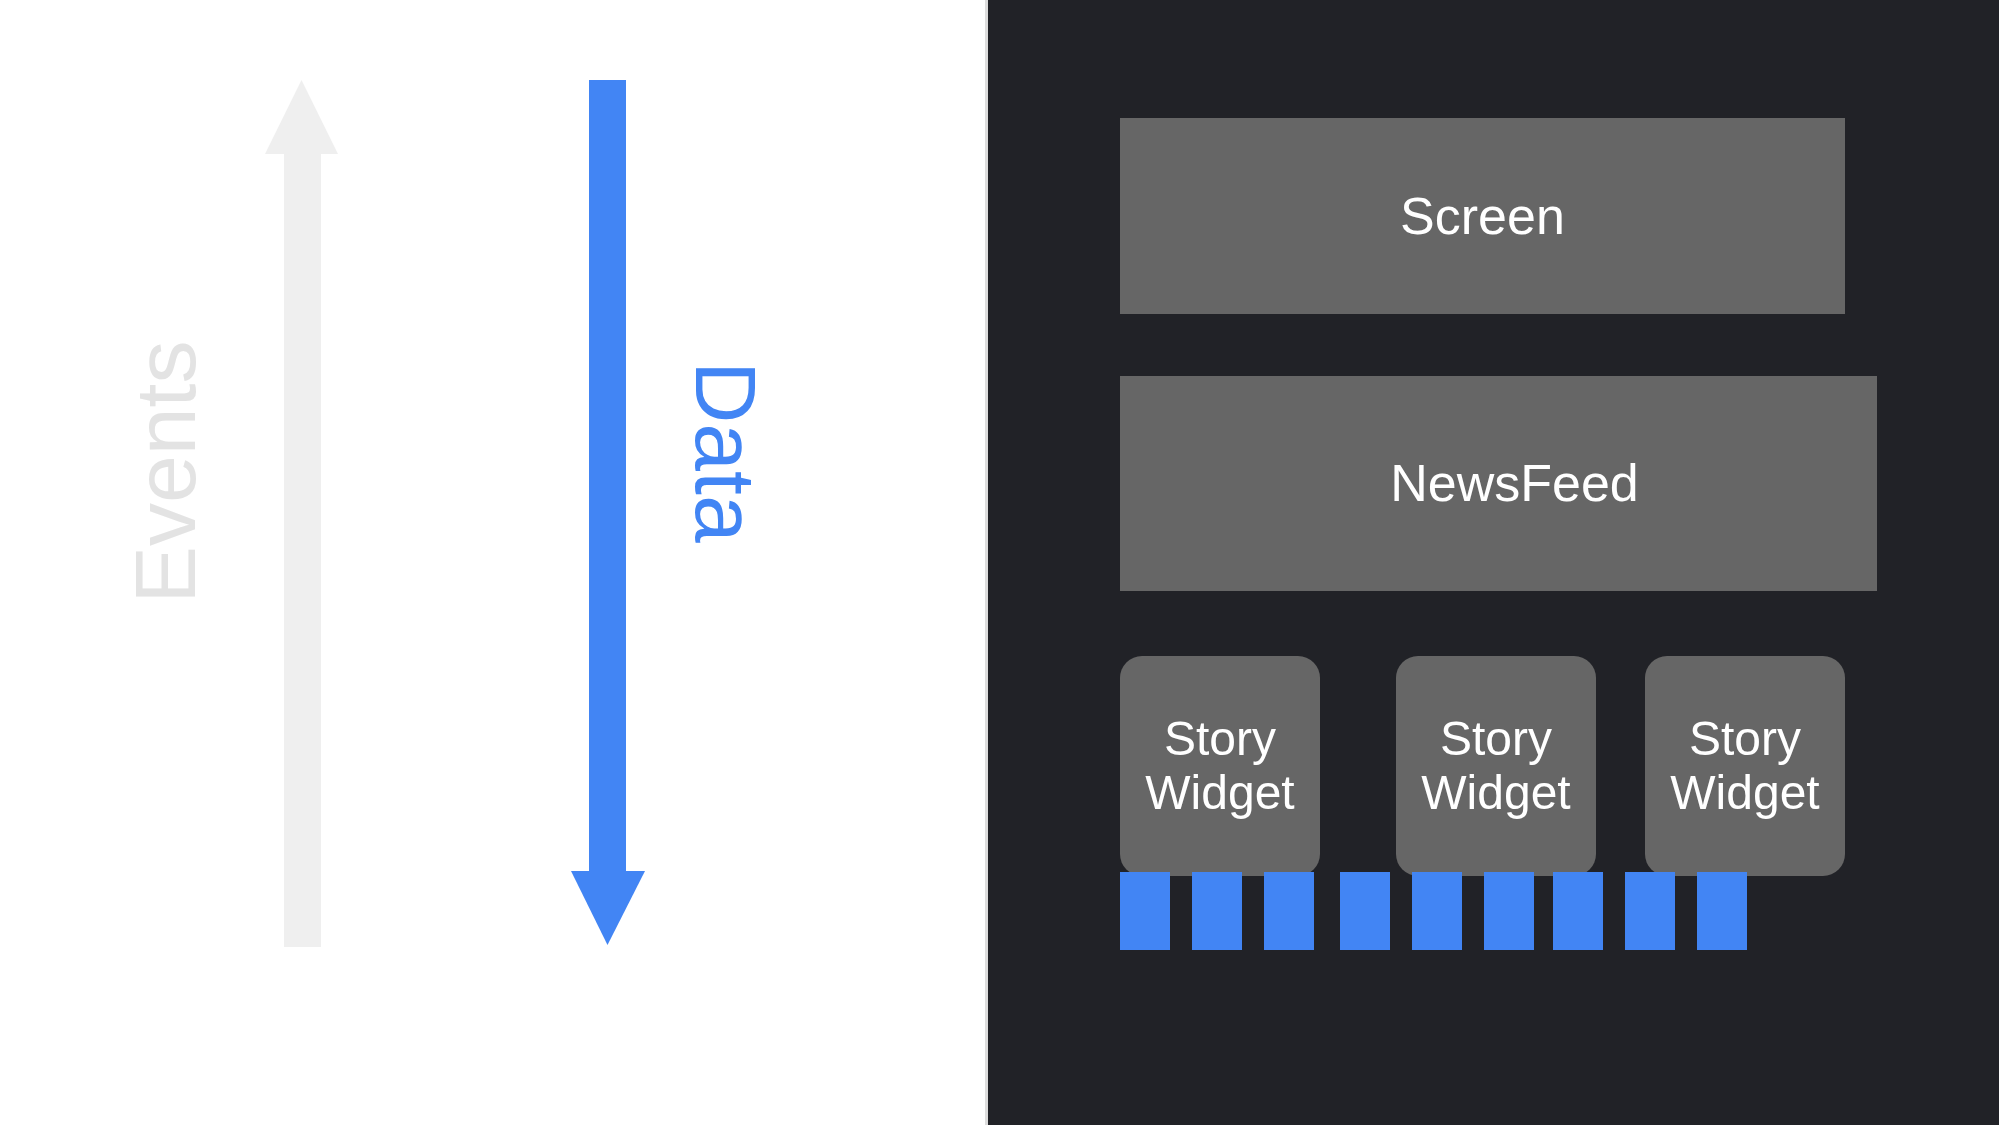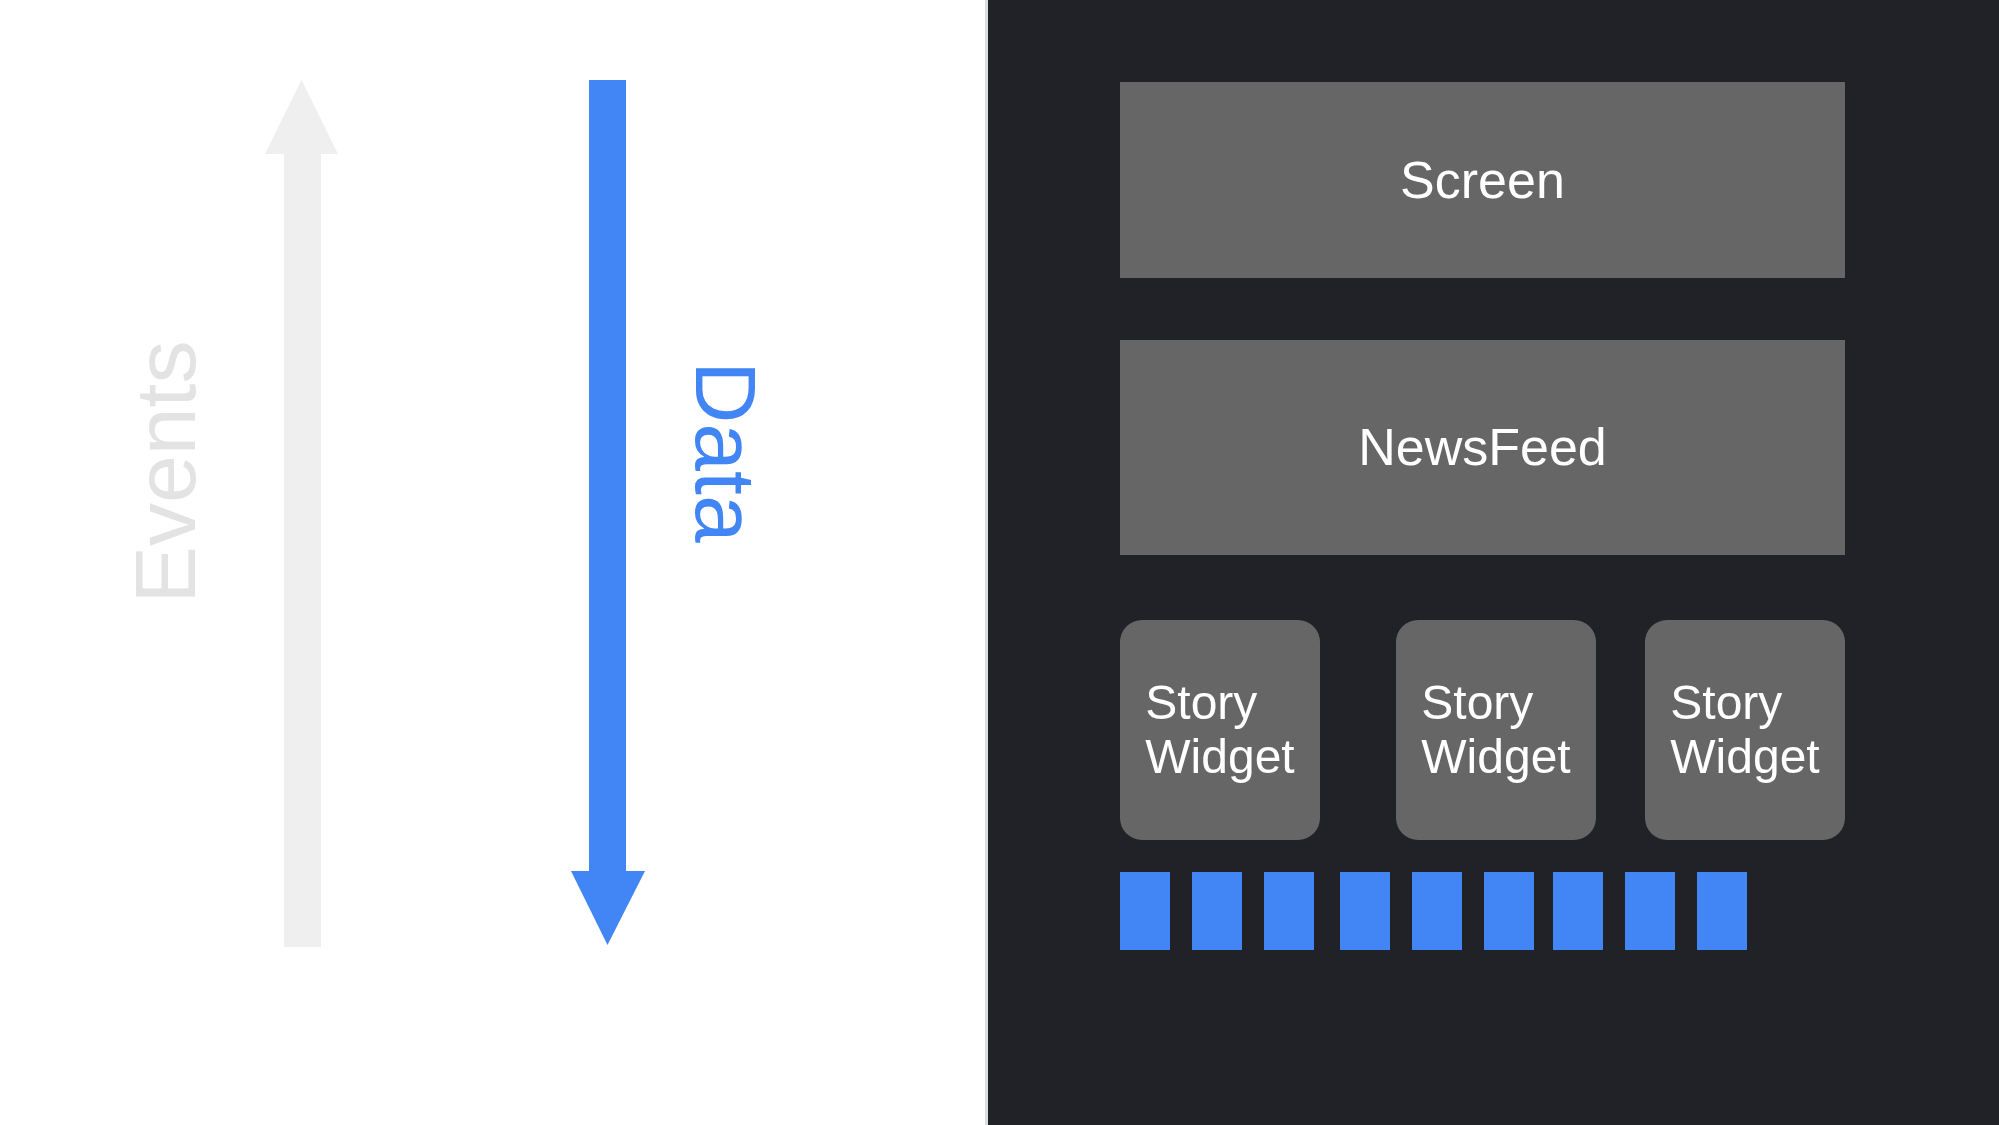--- a/index.html
+++ b/index.html
@@ -81,36 +81,38 @@
     height: 1125px;
     background: #212227;
   }
   .node-box {
     position: absolute;
     background: #666666;
     color: #ffffff;
     display: flex;
     align-items: center;
     justify-content: center;
-    text-align: left;
+    text-align: center;
     line-height: 1.12;
+    margin-top: 36px;
   }
   #screen-box {
     left: 132px;
     top: 82px;
     width: 725px;
     height: 196px;
     font-size: 52px;
   }
   #newsfeed-box {
     left: 132px;
     top: 340px;
     width: 725px;
     height: 215px;
     font-size: 52px;
+    padding-left: 32px;
   }
   .story-box {
     top: 620px;
     width: 200px;
     height: 220px;
     font-size: 48px;
     border-radius: 22px;
   }
   #story-box-0 { left: 132px; }
   #story-box-1 { left: 408px; }

